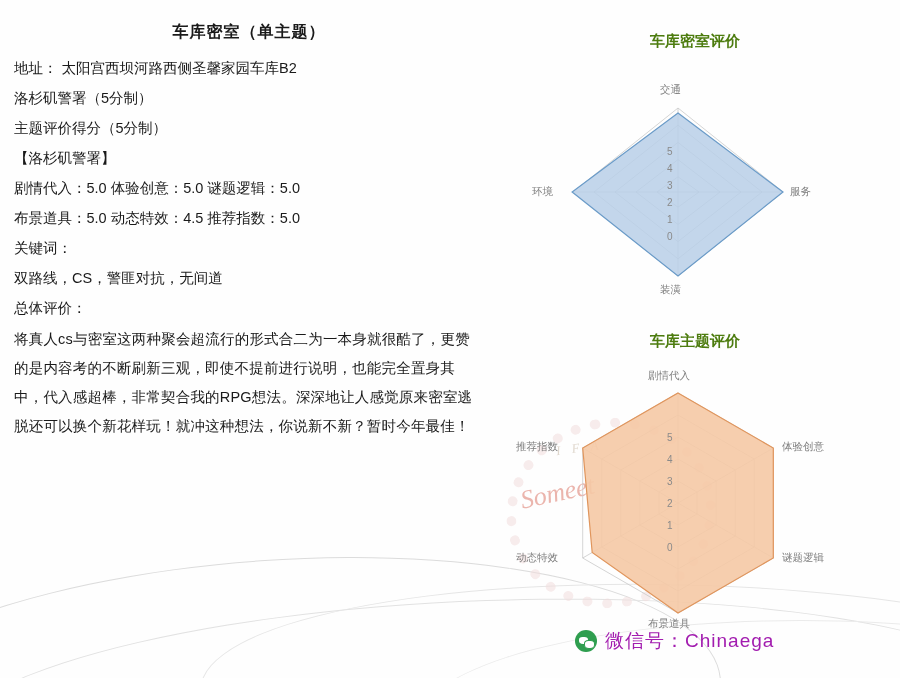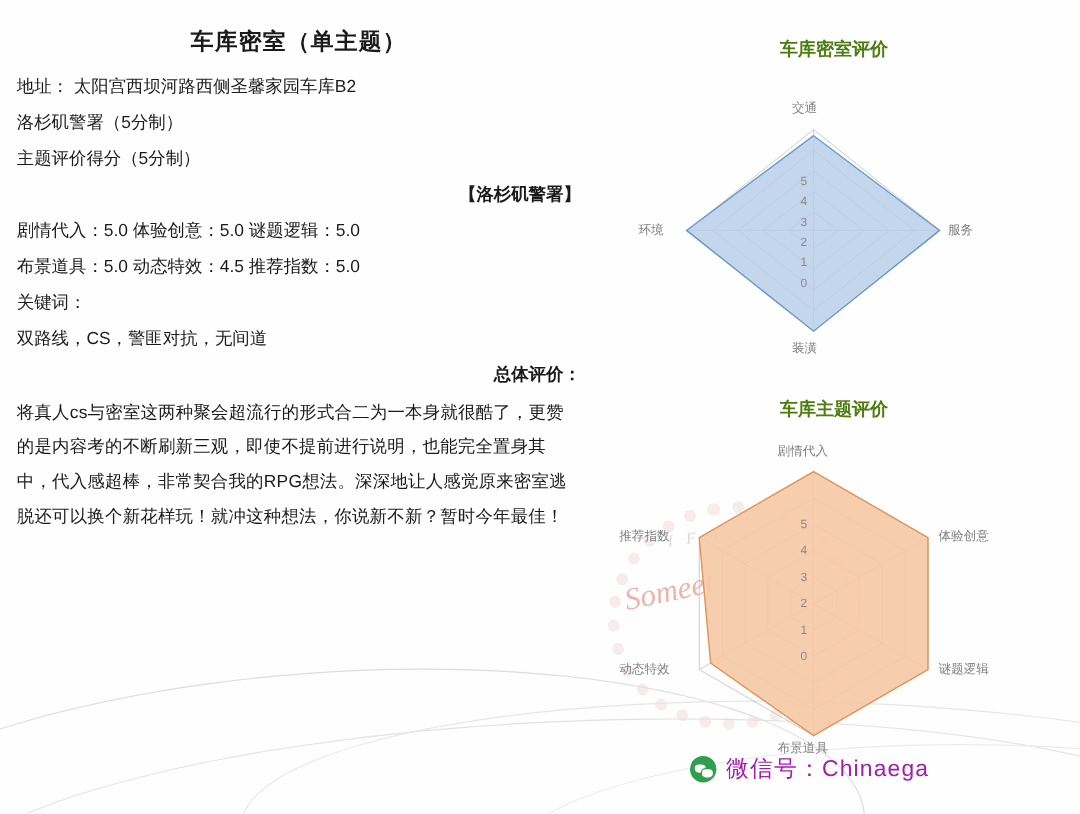--- a/index.html
+++ b/index.html
@@ -78,31 +78,31 @@
 
   
   .left {
     position: absolute;
     left: 14px;
     top: 22px;
     width: 470px;
   }
   .doc-title {
     text-align: center;
-    font-size: 19px;
+    font-size: 16px;
     font-weight: bold;
     margin: 0 0 10px 0;
     letter-spacing: 1px;
   }
   .line {
     font-size: 14.5px;
     line-height: 30px;
     white-space: nowrap;
   }
-  .line.bold { font-weight: bold; text-align: right; }
+  .line.bold { font-weight: normal; }
   .para {
     font-size: 14.5px;
     line-height: 29px;
     margin-top: 2px;
     letter-spacing: .2px;
   }
 
   
   .chart-block { position: absolute; }
   .chart-title {

